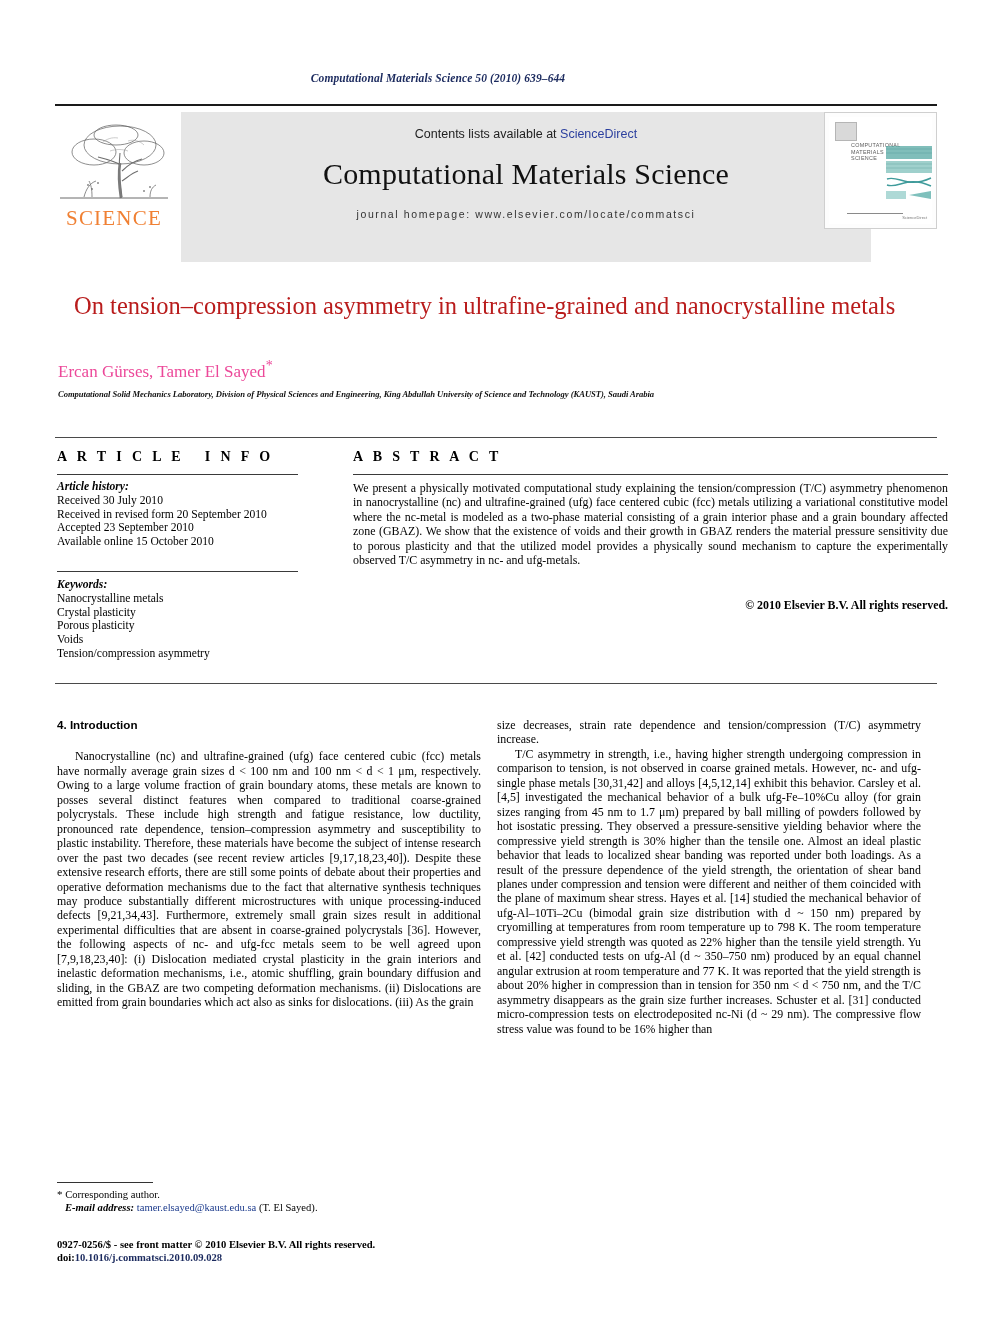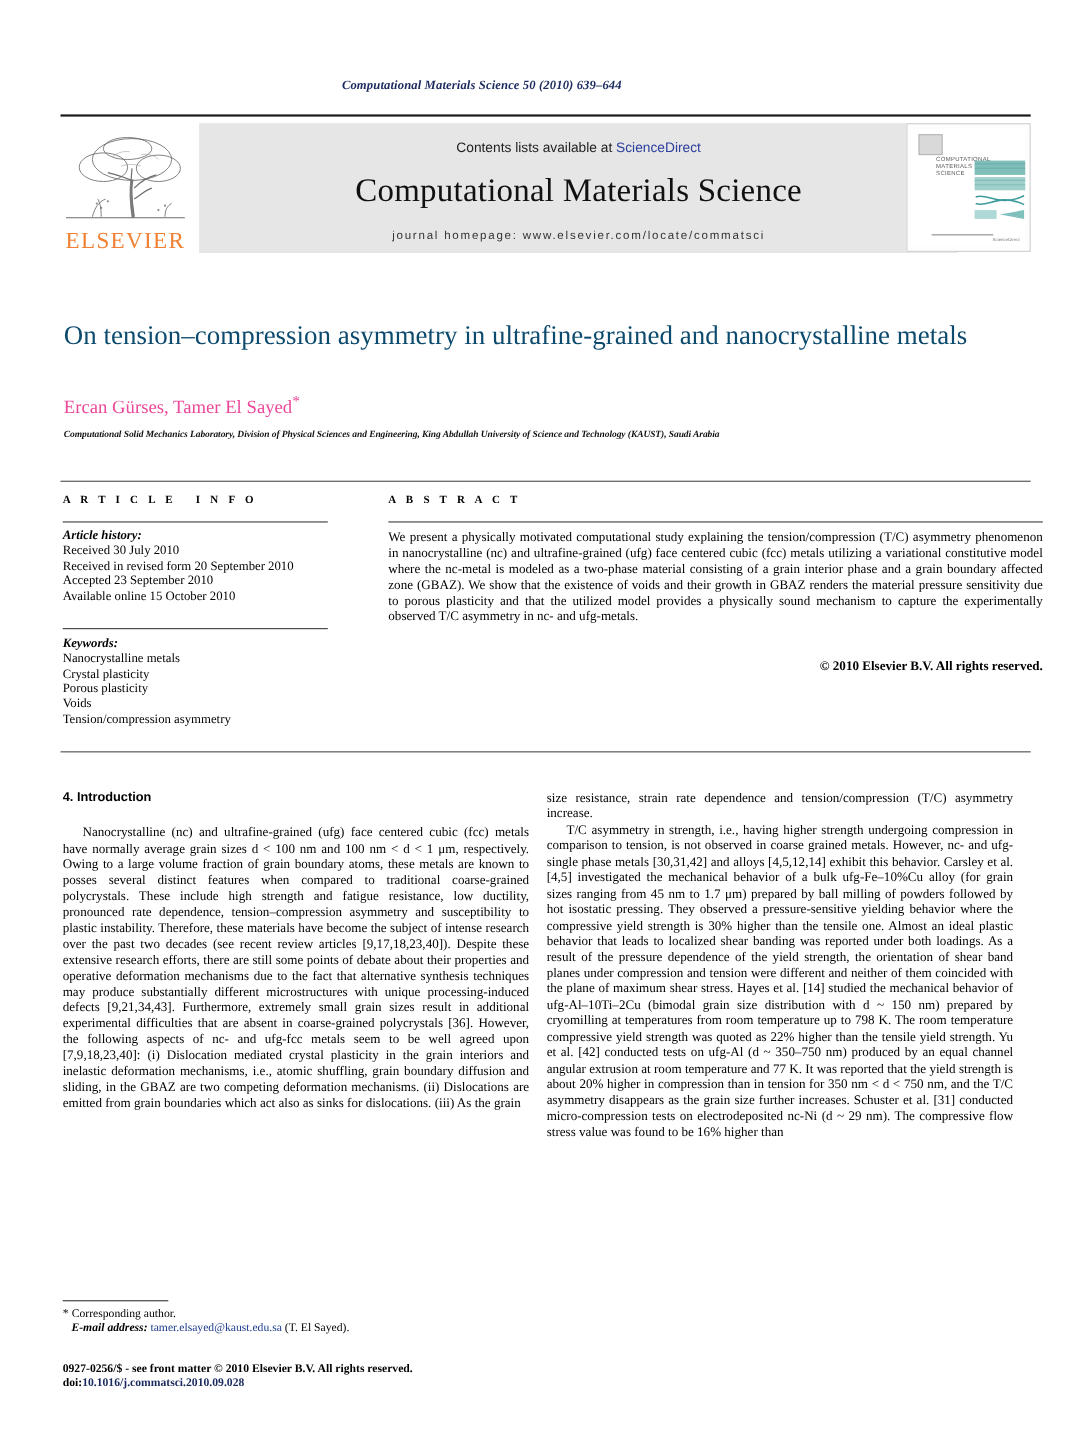--- a/index.html
+++ b/index.html
@@ -34,21 +34,21 @@
     display:flex;flex-direction:column;align-items:center;justify-content:flex-end;
     box-sizing:border-box;
   }
   .tree-box{width:112px;height:88px;position:relative;overflow:hidden;}
   .elsevier-word{
     font-family:"Liberation Serif",serif;
     font-size:21px;letter-spacing:1.2px;color:#f08033;
     line-height:1;margin-top:1px;
   }
   .banner{
-    position:absolute;left:126px;top:6px;width:690px;height:118px;
+    position:absolute;left:126px;top:6px;width:690px;height:150px;
     background:#e6e6e6;
     box-sizing:border-box;
   }
   .banner .contents{
     text-align:center;font-family:"Liberation Sans",sans-serif;
     font-size:12.5px;color:#222;margin-top:15px;
   }
   .banner .contents .sd{color:#2b3f9e;}
   .banner .jtitle{
     text-align:center;
@@ -72,23 +72,23 @@
     position:absolute;left:22px;top:25px;width:52px;
     font-family:"Liberation Sans",sans-serif;
     font-size:5.4px;line-height:6.6px;color:#5a5a5a;letter-spacing:.3px;
   }
   .cover-art{position:absolute;left:56px;top:28px;width:48px;height:62px;}
   .cover-rule{position:absolute;left:18px;top:96px;width:56px;height:1px;background:#8a8a8a;}
   .cover-foot{position:absolute;right:5px;bottom:4px;font-family:"Liberation Sans",sans-serif;font-size:4px;color:#777;}
 
   
   .title{
-    position:absolute;left:58px;top:290px;width:880px;
-    font-family:"Liberation Serif",serif;
-    font-size:24.5px;line-height:31px;color:#0c4a6e;
+    position:absolute;left:74px;top:290px;width:880px;
+    font-family:"Liberation Serif",serif;
+    font-size:24.5px;line-height:31px;color:#b91c1c;
   }
   .authors{
     position:absolute;left:58px;top:358px;width:880px;
     font-family:"Liberation Serif",serif;
     font-size:17px;color:#ec4899;
   }
   .authors .star{font-size:14px;vertical-align:super;}
   .affil{
     position:absolute;left:58px;top:389px;width:880px;
     font-family:"Liberation Serif",serif;
@@ -97,21 +97,21 @@
   }
 
   
   .band{
     position:absolute;left:55px;top:437px;width:882px;height:247px;
     border-top:1px solid #4a4a4a;border-bottom:1px solid #4a4a4a;
     box-sizing:border-box;
   }
   .sechead{
     font-family:"Liberation Serif",serif;
-    font-weight:bold;font-size:10px;letter-spacing:3.4px;text-align:center;
+    font-weight:bold;font-size:14px;letter-spacing:3.4px;text-align:center;
   }
   .infocol{position:absolute;left:0;top:0;width:245px;height:247px;}
   .infocol .sechead{position:absolute;left:2px;top:11px;}
   .hr-thin{position:absolute;left:2px;width:241px;height:1px;background:#3a3a3a;}
   .hist{
     position:absolute;left:2px;top:42px;width:241px;
     font-size:11.6px;line-height:13.8px;
   }
   .hist .lbl{font-style:italic;font-weight:bold;}
   .kw{
@@ -204,21 +204,21 @@
             <path d="M92 78 C92 72 94 68 98 66"></path>
           </g>
           <line x1="2" y1="79" x2="110" y2="79" stroke="#6b6b6b" stroke-width="1"></line>
           <g stroke="#9a9a9a" stroke-width="0.6" fill="none" opacity="0.85">
             <path d="M44 24 C48 20 54 18 60 19"></path>
             <path d="M70 22 C76 20 82 22 86 26"></path>
             <path d="M52 32 C58 30 64 30 70 32"></path>
           </g>
         </svg>
       </div>
-      <div class="elsevier-word">ELSEVIER</div>
+      <div class="elsevier-word">SCIENCE</div>
     </div>
 
     <div class="banner">
       <div class="contents">
         <span>Contents lists available at </span><span class="sd">ScienceDirect</span>
       </div>
       <div class="jtitle">Computational Materials Science</div>
       <div class="homepage">journal homepage: www.elsevier.com/locate/commatsci</div>
     </div>
 
@@ -284,21 +284,21 @@
       <div class="copyright">© 2010 Elsevier B.V. All rights reserved.</div>
     </div>
   </div>
 
   <div class="col colL">
     <div class="h2">4. Introduction</div>
     <p>Nanocrystalline (nc) and ultrafine-grained (ufg) face centered cubic (fcc) metals have normally average grain sizes d &lt; 100 nm and 100 nm &lt; d &lt; 1 μm, respectively. Owing to a large volume fraction of grain boundary atoms, these metals are known to posses several distinct features when compared to traditional coarse-grained polycrystals. These include high strength and fatigue resistance, low ductility, pronounced rate dependence, tension–compression asymmetry and susceptibility to plastic instability. Therefore, these materials have become the subject of intense research over the past two decades (see recent review articles [9,17,18,23,40]). Despite these extensive research efforts, there are still some points of debate about their properties and operative deformation mechanisms due to the fact that alternative synthesis techniques may produce substantially different microstructures with unique processing-induced defects [9,21,34,43]. Furthermore, extremely small grain sizes result in additional experimental difficulties that are absent in coarse-grained polycrystals [36]. However, the following aspects of nc- and ufg-fcc metals seem to be well agreed upon [7,9,18,23,40]: (i) Dislocation mediated crystal plasticity in the grain interiors and inelastic deformation mechanisms, i.e., atomic shuffling, grain boundary diffusion and sliding, in the GBAZ are two competing deformation mechanisms. (ii) Dislocations are emitted from grain boundaries which act also as sinks for dislocations. (iii) As the grain</p>
   </div>
 
   <div class="col colR">
-    <p class="noind">size resistance, strain rate dependence and tension/compression (T/C) asymmetry increase.</p>
+    <p class="noind">size decreases, strain rate dependence and tension/compression (T/C) asymmetry increase.</p>
     <p>T/C asymmetry in strength, i.e., having higher strength undergoing compression in comparison to tension, is not observed in coarse grained metals. However, nc- and ufg-single phase metals [30,31,42] and alloys [4,5,12,14] exhibit this behavior. Carsley et al. [4,5] investigated the mechanical behavior of a bulk ufg-Fe–10%Cu alloy (for grain sizes ranging from 45 nm to 1.7 μm) prepared by ball milling of powders followed by hot isostatic pressing. They observed a pressure-sensitive yielding behavior where the compressive yield strength is 30% higher than the tensile one. Almost an ideal plastic behavior that leads to localized shear banding was reported under both loadings. As a result of the pressure dependence of the yield strength, the orientation of shear band planes under compression and tension were different and neither of them coincided with the plane of maximum shear stress. Hayes et al. [14] studied the mechanical behavior of ufg-Al–10Ti–2Cu (bimodal grain size distribution with d ~ 150 nm) prepared by cryomilling at temperatures from room temperature up to 798 K. The room temperature compressive yield strength was quoted as 22% higher than the tensile yield strength. Yu et al. [42] conducted tests on ufg-Al (d ~ 350–750 nm) produced by an equal channel angular extrusion at room temperature and 77 K. It was reported that the yield strength is about 20% higher in compression than in tension for 350 nm &lt; d &lt; 750 nm, and the T/C asymmetry disappears as the grain size further increases. Schuster et al. [31] conducted micro-compression tests on electrodeposited nc-Ni (d ~ 29 nm). The compressive flow stress value was found to be 16% higher than</p>
   </div>
 
   <div class="fnrule"></div>
   <div class="footnote">
     <span class="st">*</span>
     <span>Corresponding author.</span><br>
     &nbsp;&nbsp;&nbsp;<span class="em">E-mail address:</span>
     <span class="mail">tamer.elsayed@kaust.edu.sa</span>
     <span>(T. El Sayed).</span>

